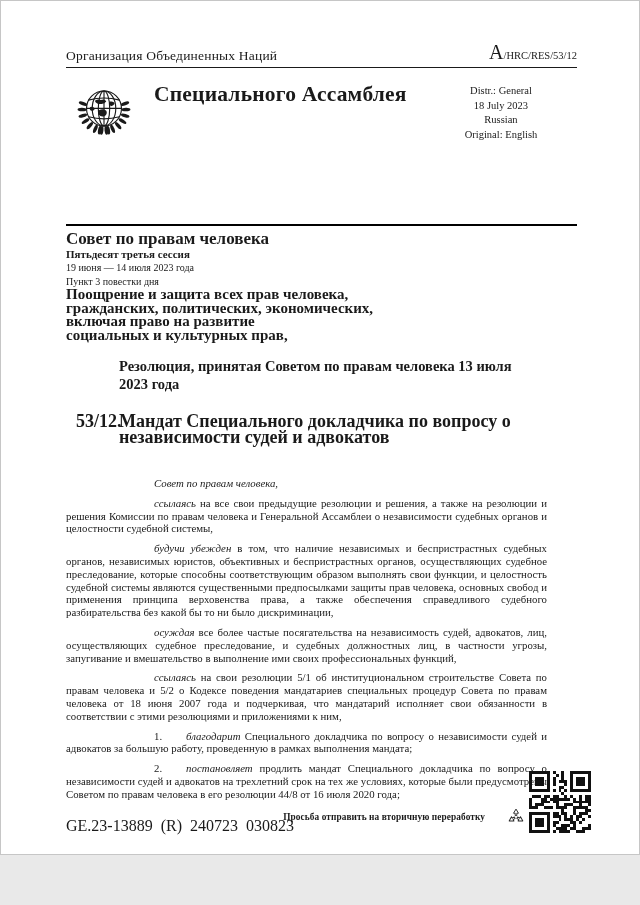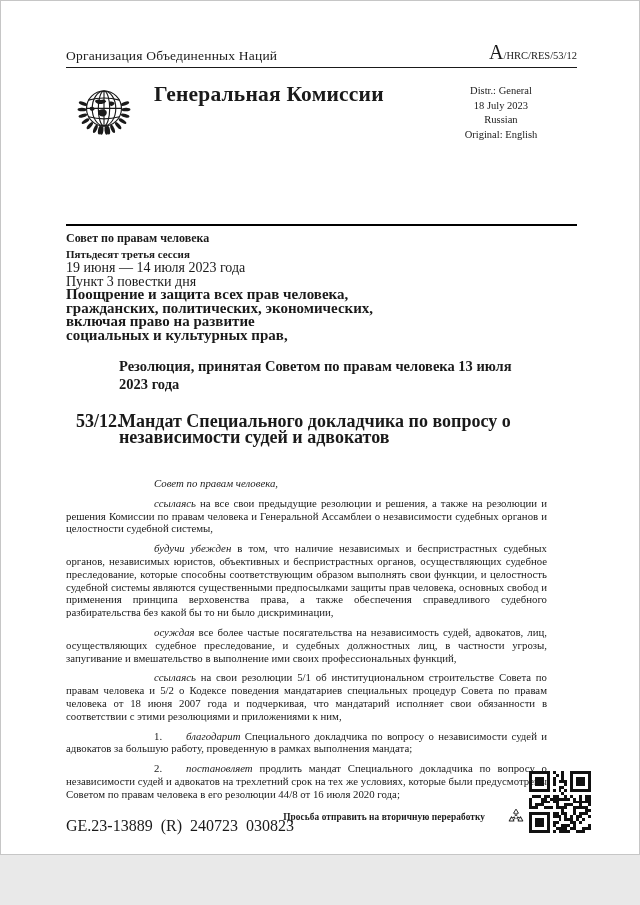--- a/index.html
+++ b/index.html
@@ -24,23 +24,23 @@
   .rule-thin { border-bottom:1.5px solid #1a1a1a; margin-top:3px; }
   .hrow2 { display:flex; margin-top:10px; }
   .emblem-box { width:76px; flex:0 0 76px; }
   .assembly-title { font-size:21.5px; font-weight:bold; margin-left:12px; margin-top:4px; flex:1; letter-spacing:.2px; }
   .distr-block { width:152px; flex:0 0 152px; font-size:10.5px; line-height:14.5px; margin-top:6px;text-align:center; }
 
   .rule-thick { border-bottom:2.5px solid #000; margin-top:72px; }
 
   
   .session { margin-top:4px; }
-  .council { font-size:12px; font-weight:bold; line-height:17px; }
+  .council { font-size:17px; font-weight:bold; line-height:17px; }
   .session-title { font-size:11px; font-weight:bold; line-height:14px; }
-  .session-meta { font-size:14px; line-height:13.5px; }
+  .session-meta { font-size:10px; line-height:13.5px; }
   .agenda-line { font-size:15px; font-weight:bold; line-height:13.5px; }
 
   
   .res-title { margin:16px 0 0 53px; font-size:14.5px; font-weight:bold; line-height:17.5px; max-width:420px; }
   .heading { display:flex; margin:21px 0 0 10px; font-size:18px; font-weight:bold; line-height:15.5px; }
   .heading .h-num { width:43px; flex:0 0 43px; }
   .heading .h-text { max-width:395px; }
 
   .body-text { margin-top:14px; }
   .para {
@@ -102,21 +102,21 @@
               <ellipse cx="31.35915931909036" cy="62.683199964212406" rx="2.3" ry="5.8" transform="rotate(220 31.35915931909036 62.683199964212406)"></ellipse>
               <ellipse cx="61.33120272618895" cy="66.85363104321588" rx="2.3" ry="5.8" transform="rotate(157 61.33120272618895 66.85363104321588)"></ellipse>
               <ellipse cx="38.668797273811066" cy="66.8536310432159" rx="2.3" ry="5.8" transform="rotate(203 38.668797273811066 66.8536310432159)"></ellipse>
               <ellipse cx="53.03132543476195" cy="68.85209117494338" rx="2.3" ry="5.8" transform="rotate(174 53.03132543476195 68.85209117494338)"></ellipse>
               <ellipse cx="46.968674565238054" cy="68.85209117494338" rx="2.3" ry="5.8" transform="rotate(186 46.968674565238054 68.85209117494338)"></ellipse>
               <ellipse cx="44.4665391340802" cy="68.50393395308693" rx="2.3" ry="5.8" transform="rotate(191 44.4665391340802 68.50393395308693)"></ellipse>
               <ellipse cx="55.5334608659198" cy="68.50393395308693" rx="2.3" ry="5.8" transform="rotate(169 55.5334608659198 68.50393395308693)"></ellipse>
             </g>
         </svg>
       </div>
-      <div class="assembly-title">Генеральная Комиссии</div>
+      <div class="assembly-title">Специального Ассамблея</div>
       <div class="distr-block">
         <div>Distr.: General</div>
         <div>18 July 2023</div>
         <div>Russian</div>
         <div>Original: English</div>
       </div>
     </div>
 
     <div class="rule-thick"></div>
 

